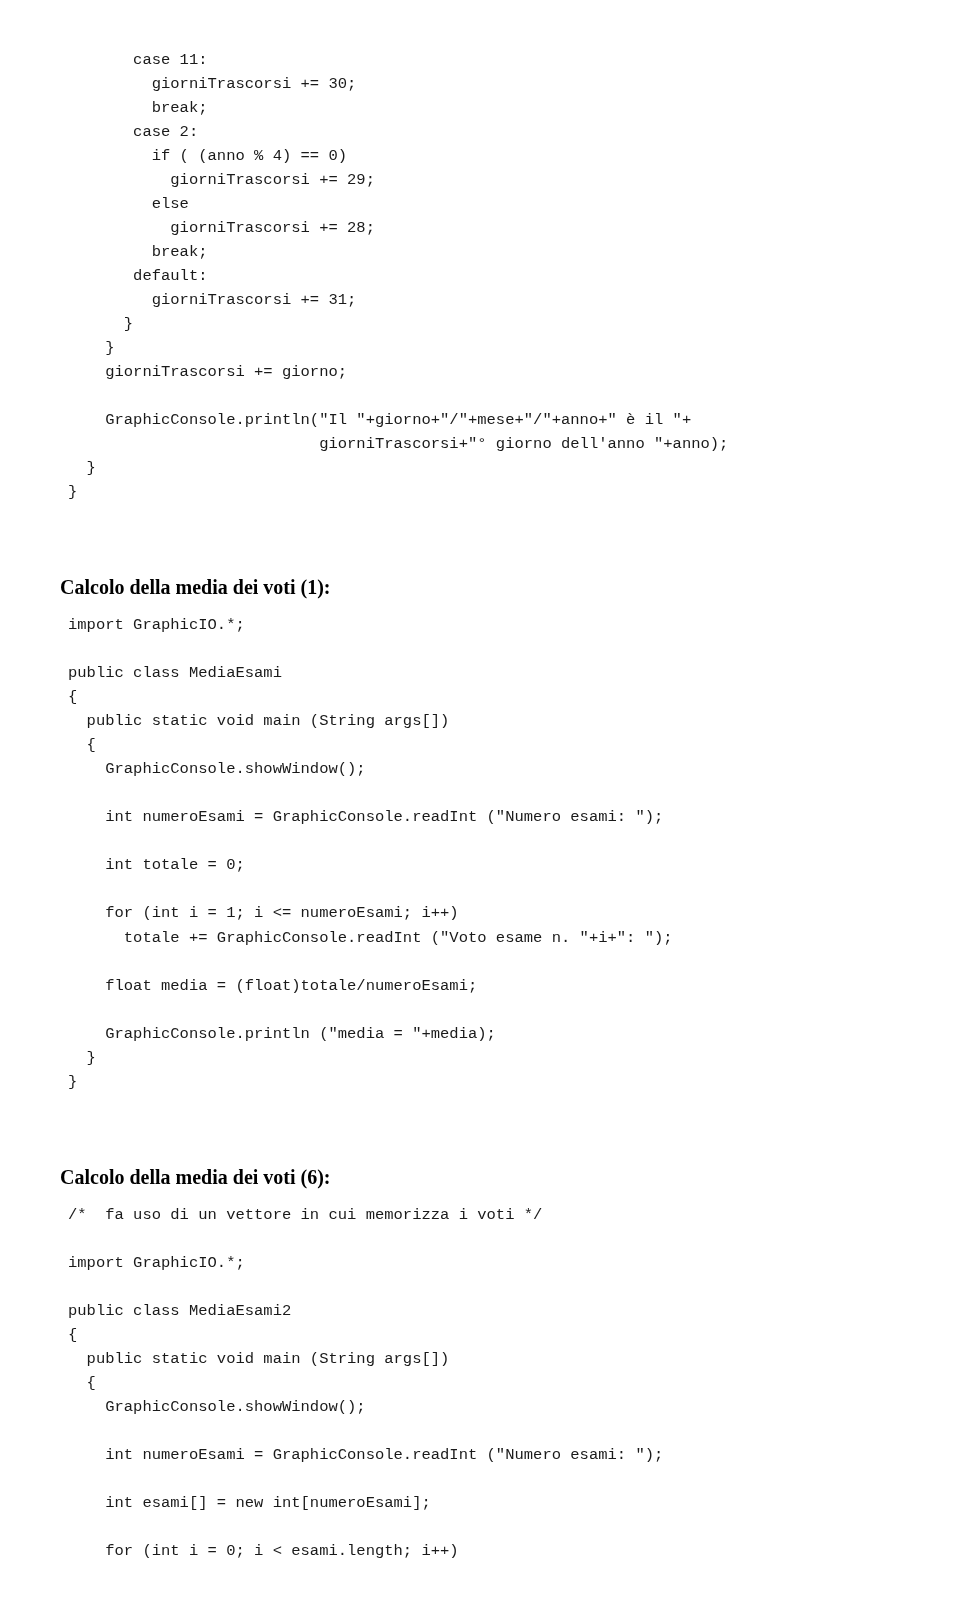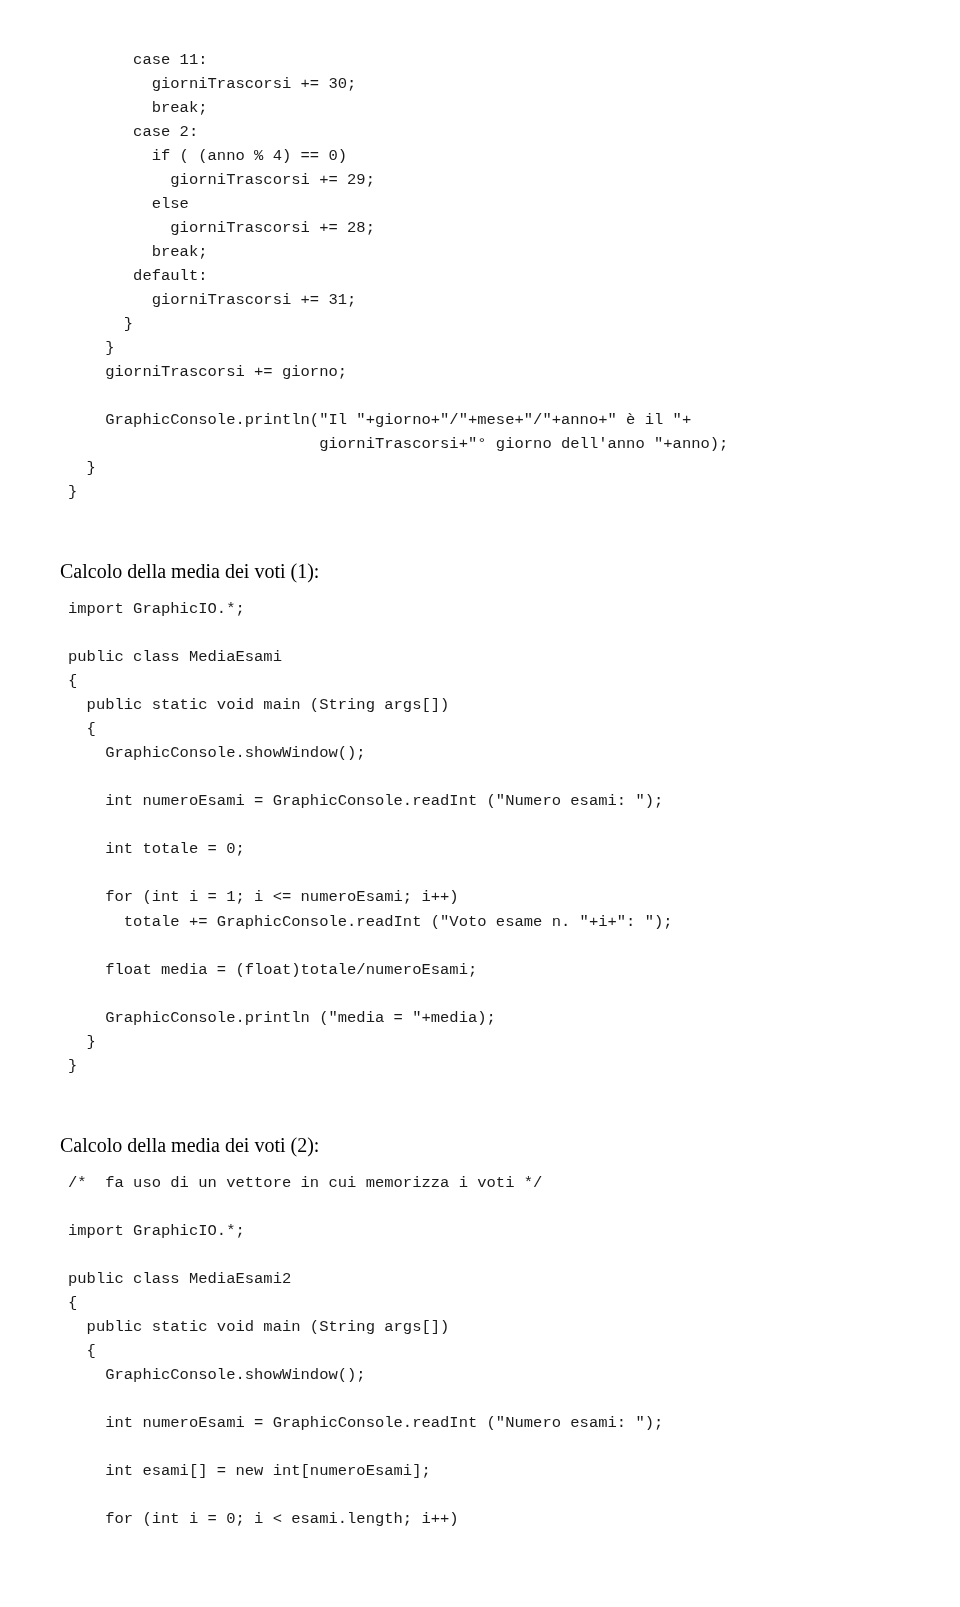--- a/index.html
+++ b/index.html
@@ -14,23 +14,23 @@
     box-sizing: border-box;
   }
   pre {
     font-family: "Courier New", Courier, monospace;
     font-size: 15.5px;
     margin: 8px;
     white-space: pre;
   }
   h2 {
     font-family: "Times New Roman", Times, serif;
-    font-weight: normal;
+    font-weight: bold;
     font-size: 20px;
-    margin: 20px 0 10px 0;
+    margin: 36px 0 10px 0;
     color: #000;
   }
   .gap { height: 24px; }
 </style>
 </head>
 <body>
 
 <pre>       case 11:
          giorniTrascorsi += 30;
          break;
@@ -71,21 +71,21 @@
       totale += GraphicConsole.readInt ("Voto esame n. "+i+": ");
 
     float media = (float)totale/numeroEsami;
 
     GraphicConsole.println ("media = "+media);
   }
 }</pre>
 
 <div class="gap"></div>
 
-<h2>Calcolo della media dei voti (2):</h2>
+<h2>Calcolo della media dei voti (6):</h2>
 
 <pre>/*  fa uso di un vettore in cui memorizza i voti */
 
 import GraphicIO.*;
 
 public class MediaEsami2
 {
   public static void main (String args[])
   {
     GraphicConsole.showWindow();

